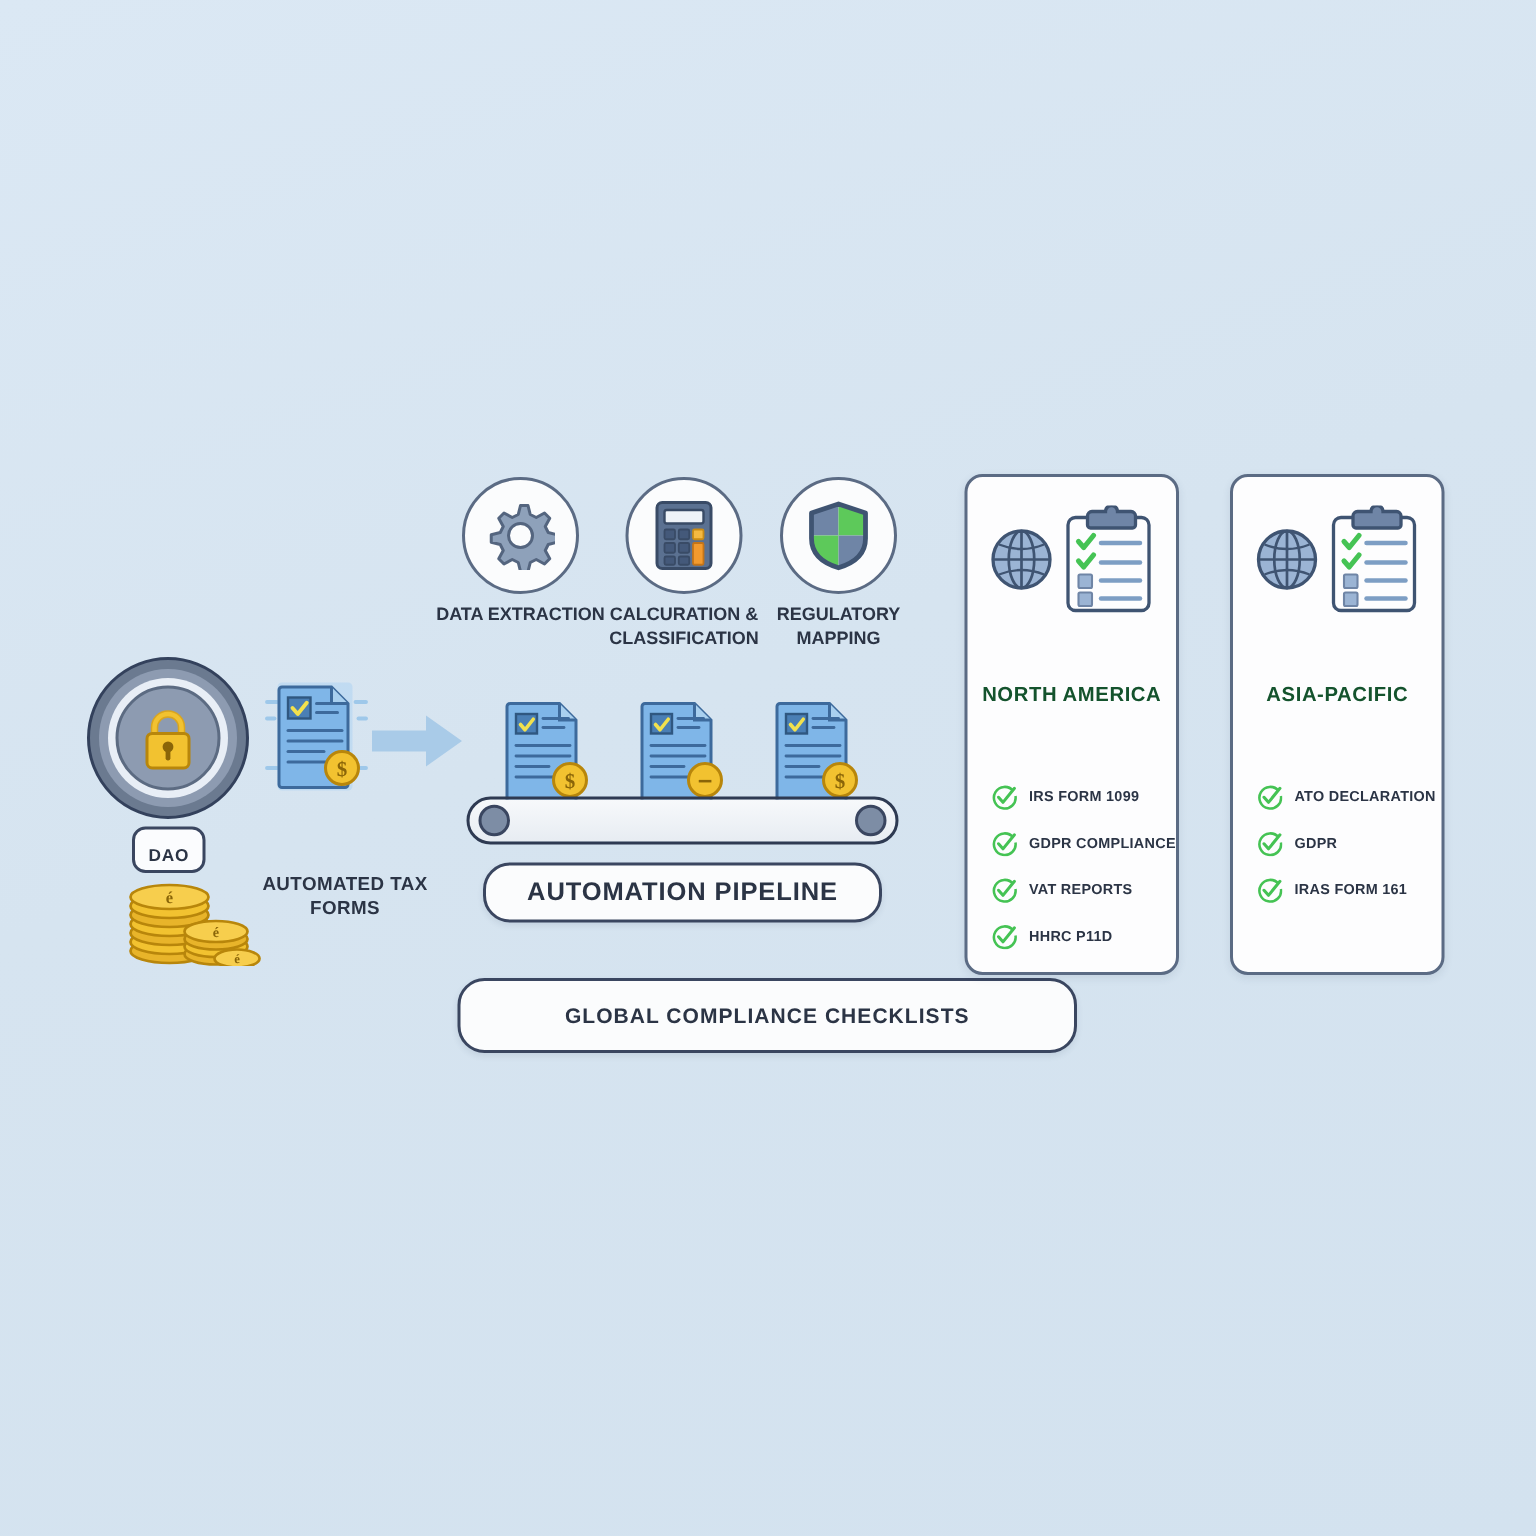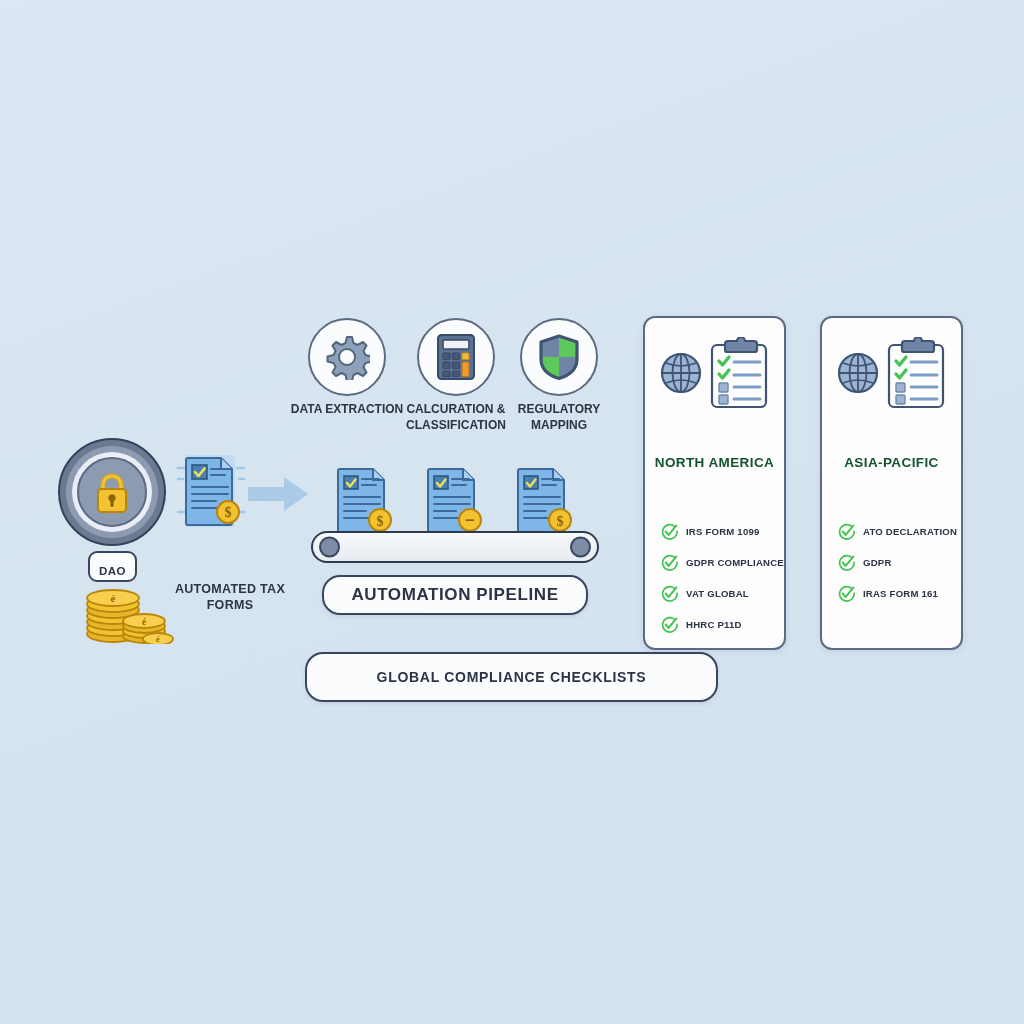--- a/index.html
+++ b/index.html
@@ -362,21 +362,21 @@
           <path d="M17 5 a8.5 8.5 0 1 0 1.8 4" fill="none" stroke="#45c354" stroke-width="2"></path>
           <path d="M5.5 10 l3.5 4 l9-11" fill="none" stroke="#45c354" stroke-width="2.4" stroke-linecap="round" stroke-linejoin="round"></path>
         </svg>
         <span class="txt">GDPR COMPLIANCE</span>
       </div>
       <div class="check-row">
         <svg width="17" height="17" viewBox="0 0 20 20">
           <path d="M17 5 a8.5 8.5 0 1 0 1.8 4" fill="none" stroke="#45c354" stroke-width="2"></path>
           <path d="M5.5 10 l3.5 4 l9-11" fill="none" stroke="#45c354" stroke-width="2.4" stroke-linecap="round" stroke-linejoin="round"></path>
         </svg>
-        <span class="txt">VAT GLOBAL</span>
+        <span class="txt">VAT REPORTS</span>
       </div>
       <div class="check-row">
         <svg width="17" height="17" viewBox="0 0 20 20">
           <path d="M17 5 a8.5 8.5 0 1 0 1.8 4" fill="none" stroke="#45c354" stroke-width="2"></path>
           <path d="M5.5 10 l3.5 4 l9-11" fill="none" stroke="#45c354" stroke-width="2.4" stroke-linecap="round" stroke-linejoin="round"></path>
         </svg>
         <span class="txt">HHRC P11D</span>
       </div>
     </div>
   </div>

